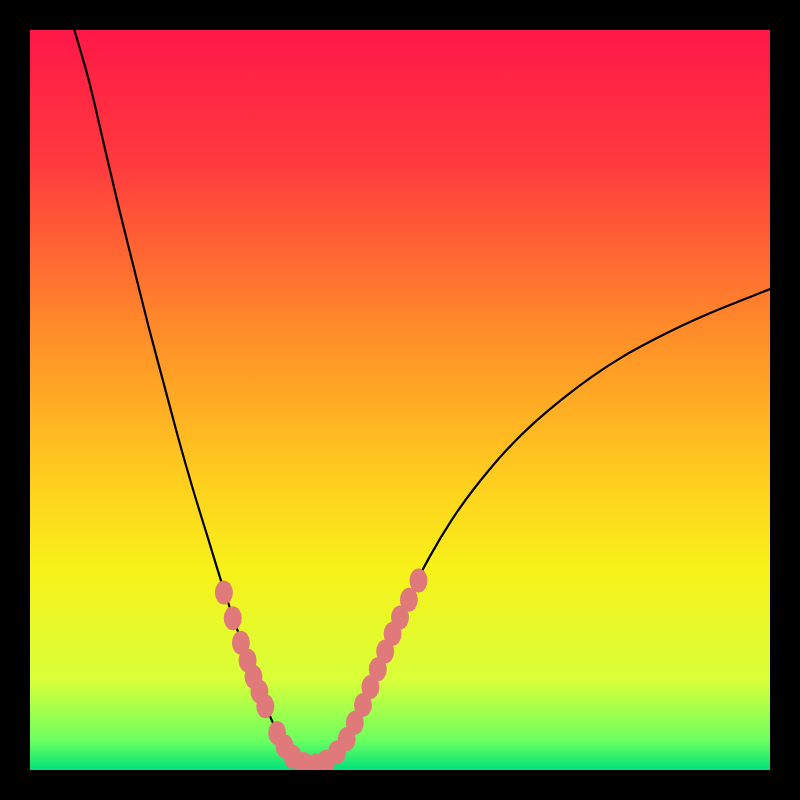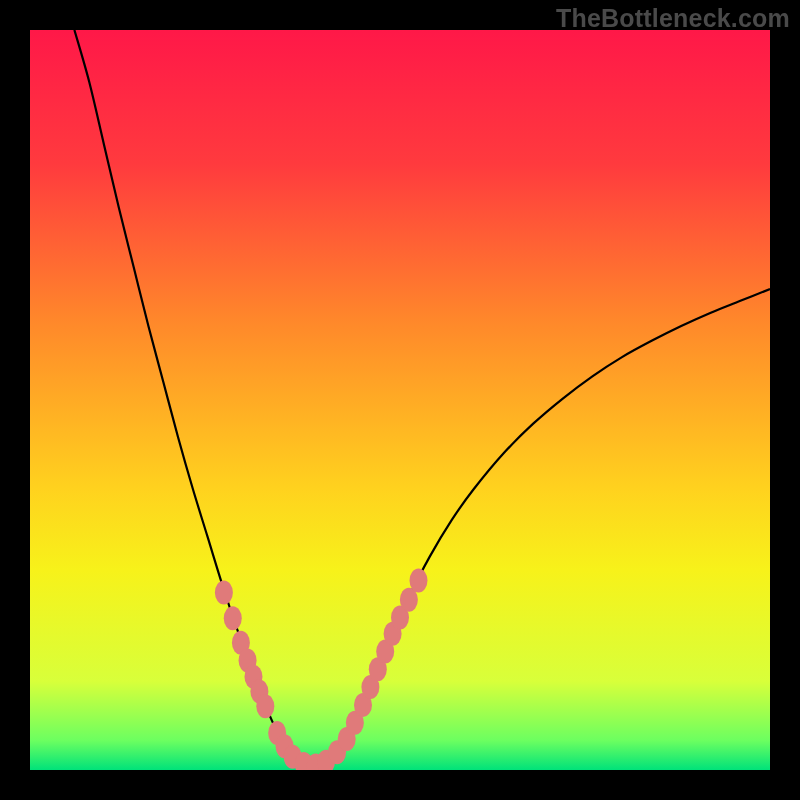--- a/index.html
+++ b/index.html
@@ -36,21 +36,20 @@
     letter-spacing: 0.2px;
   }
   svg {
     display: block;
   }
 </style>
 </head>
 <body>
 
 <div class="frame">
-  <div class="watermark">TheBottleneck.com</div>
   <div class="plot">
     <svg id="chart-svg" width="740" height="740" viewBox="0 0 740 740" preserveAspectRatio="none">
       <defs>
         <linearGradient id="bg-grad" x1="0" y1="0" x2="0" y2="1">
             <stop offset="0%" stop-color="#ff1848"></stop>
             <stop offset="18%" stop-color="#ff3a3e"></stop>
             <stop offset="40%" stop-color="#ff8a2a"></stop>
             <stop offset="62%" stop-color="#ffd21e"></stop>
             <stop offset="73%" stop-color="#f7f21a"></stop>
             <stop offset="88%" stop-color="#d8ff3a"></stop>

